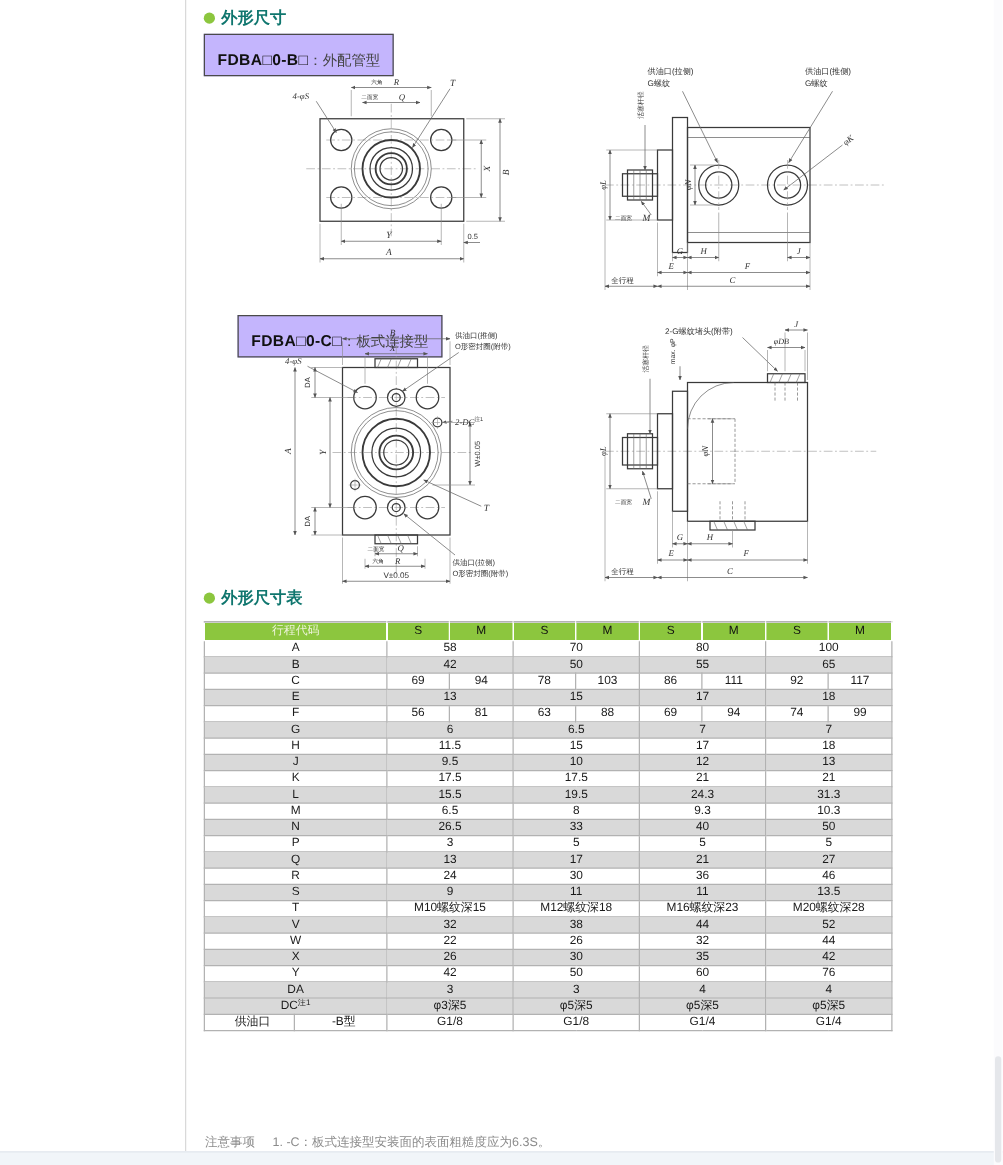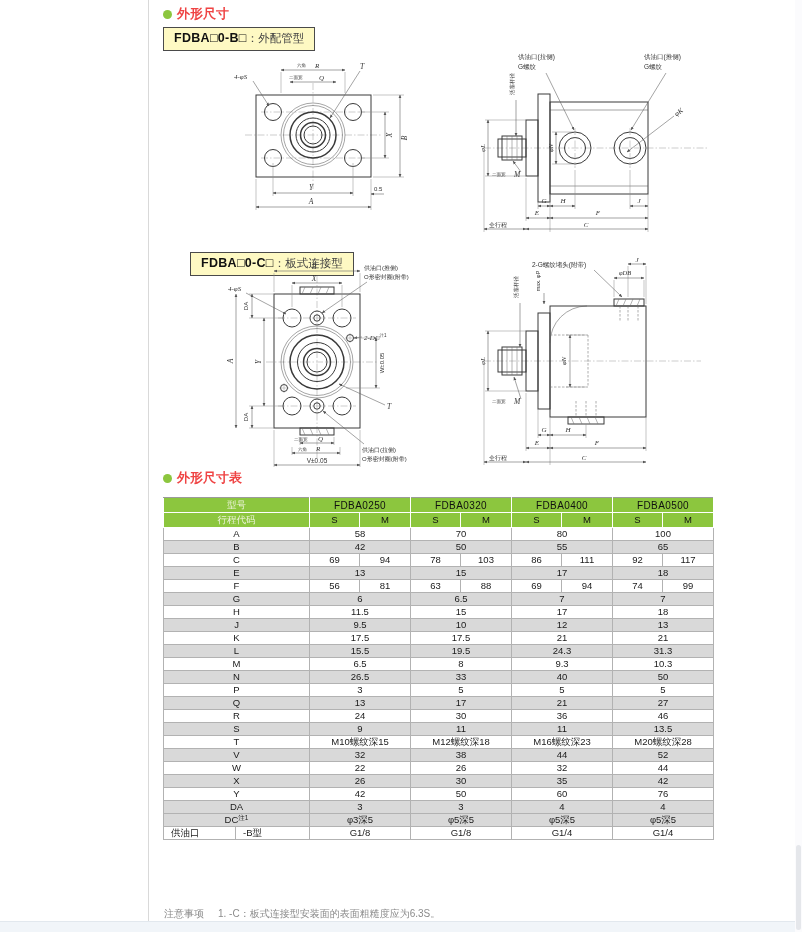--- a/index.html
+++ b/index.html
@@ -2,23 +2,23 @@
 <html><head>
 <meta charset="utf-8">
 <style>
 *{box-sizing:border-box;margin:0;padding:0}
 html,body{width:802px;height:932px}
 body{position:relative;background:#fff;font-family:"Liberation Sans",sans-serif;color:#222;overflow:hidden}
 .vrule{position:absolute;left:148px;top:0;width:1px;height:921px;background:#d9d9d9}
 .bottom-strip{position:absolute;left:0;top:921px;width:802px;height:11px;background:#f1f5f9;border-top:1px solid #e2e8ee}
 .scroll-strip{position:absolute;right:0;top:0;width:7px;height:932px;background:#fbfbfd}
 .scroll-thumb{position:absolute;right:1px;top:845px;width:5px;height:85px;border-radius:3px;background:#e5e7eb}
-.sec-title{position:absolute;display:flex;align-items:center;gap:5px;font-weight:bold;font-size:13px;color:#ef4444}
+.sec-title{position:absolute;display:flex;align-items:center;gap:5px;font-weight:bold;font-size:13px;color:#0f766e}
 .bullet{width:9px;height:9px;border-radius:50%;background:#8cc63e;flex:0 0 auto}
-.type-box{position:absolute;border:1.5px solid #4a4a4a;background:#fef9c3;font-size:11.5px;color:#444;padding:3px 10px 4px;white-space:nowrap}
+.type-box{position:absolute;border:1.5px solid #4a4a4a;background:#c4b5fd;font-size:11.5px;color:#444;padding:13px 10px 4px;white-space:nowrap}
 .type-box b{font-weight:bold;color:#111;font-size:12.5px;letter-spacing:.3px}
 svg{position:absolute;overflow:visible}
 svg text{font-family:"Liberation Sans",sans-serif;fill:#333}
 .dim{font-family:"Liberation Serif",serif;font-style:italic}
 .t45{font-size:4.5px}.t55{font-size:5.5px}.t6{font-size:6px}
 .t65{font-size:6.5px}.t7{font-size:7px}.t75{font-size:7.5px}
 .ol{stroke:#3a3a3a;stroke-width:1;fill:none}
 .ol2{stroke:#3a3a3a;stroke-width:1.5;fill:none}
 .thin{stroke:#5a5a5a;stroke-width:.55;fill:none}
 .dl{stroke:#666;stroke-width:.6;fill:none}
@@ -29,21 +29,21 @@
 table.dims{position:absolute;left:163px;top:497px;width:550px;border-collapse:collapse;table-layout:fixed;font-size:9.5px;color:#1b1b1b;border:1px solid #9b9b9b}
 .dims th,.dims td{border:1px solid #b2b2b2;height:13px;padding:0 2px;text-align:center;font-weight:normal;line-height:1.1;overflow:hidden;white-space:nowrap}
 .dims thead th{background:#8cc63e;border-color:#fff;border-top-color:#9b9b9b;height:15px}
 .dims thead tr:first-child th{border-top:1px solid #9b9b9b}
 .h-label{color:#edf3da;font-size:9.5px}
 .h-model{font-weight:bold;color:#101010;font-size:10px;letter-spacing:.4px}
 .h-sub{font-weight:bold;color:#101010;font-size:9.5px}
 .dims tbody tr{background:#fff}
 .dims tbody tr.alt{background:#d9d9d9}
 .dims tbody th.lab{font-weight:normal}
-.dims tbody th.lab-a,.dims tbody th.lab-b{text-align:left;padding-left:7px}
+.dims tbody th.lab-a,.dims tbody th.lab-b{text-align:center;padding-left:7px}
 .dims sup{font-size:6.5px;vertical-align:3px}
 .note{position:absolute;left:164px;top:907px;font-size:10px;color:#8b8b8b;display:flex;gap:14px;white-space:nowrap}
 </style>
 </head>
 <body>
 
 <div class="vrule"></div>
 
 <div class="sec-title" style="left:163px;top:5px">
   <span class="bullet"></span>
@@ -396,27 +396,20 @@
       <col style="width:51px">
     <col style="width:50px">
       <col style="width:51px">
     <col style="width:50px">
       <col style="width:51px">
     <col style="width:50px">
       <col style="width:51px">
   </colgroup>
   <thead>
     <tr>
-      <th colspan="2" class="h-label">型号</th>
-      <th colspan="2" class="h-model">FDBA0250</th>
-      <th colspan="2" class="h-model">FDBA0320</th>
-      <th colspan="2" class="h-model">FDBA0400</th>
-      <th colspan="2" class="h-model">FDBA0500</th>
-    </tr>
-    <tr>
       <th colspan="2" class="h-label">行程代码</th>
       <th class="h-sub">S</th>
       <th class="h-sub">M</th>
       <th class="h-sub">S</th>
       <th class="h-sub">M</th>
       <th class="h-sub">S</th>
       <th class="h-sub">M</th>
       <th class="h-sub">S</th>
       <th class="h-sub">M</th>
     </tr>

